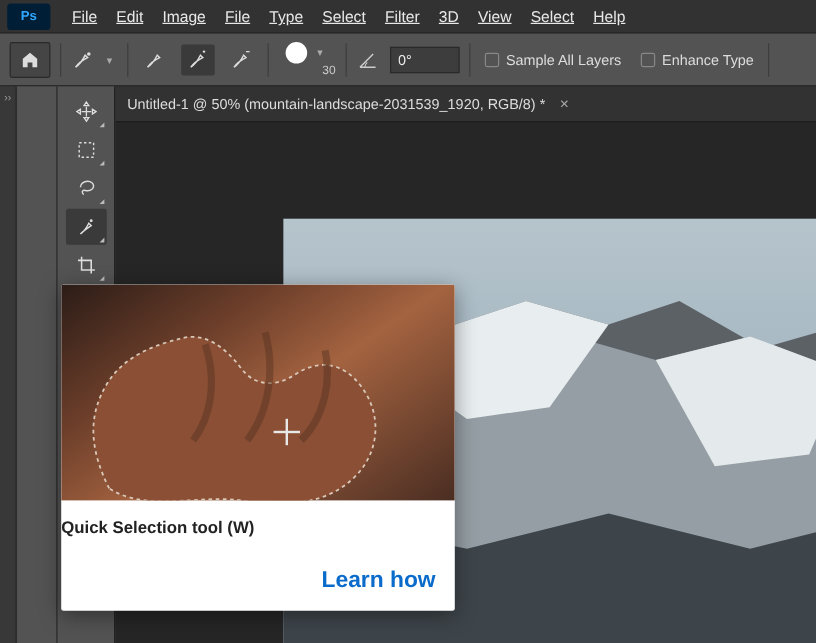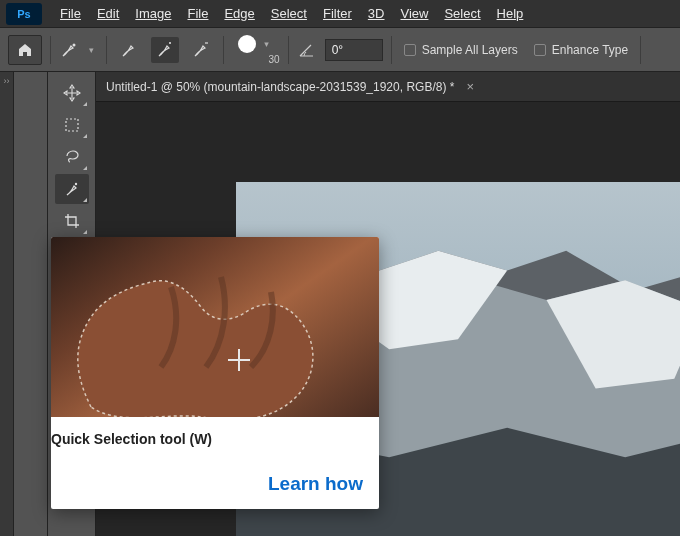--- a/index.html
+++ b/index.html
@@ -56,21 +56,21 @@
 </style>
 </head>
 <body>
 
 <div class="menubar">
   <div class="ps-logo">Ps</div>
   <div class="menu-item">File</div>
   <div class="menu-item">Edit</div>
   <div class="menu-item">Image</div>
   <div class="menu-item">File</div>
-  <div class="menu-item">Edge</div>
+  <div class="menu-item">Type</div>
   <div class="menu-item">Select</div>
   <div class="menu-item">Filter</div>
   <div class="menu-item">3D</div>
   <div class="menu-item">View</div>
   <div class="menu-item">Select</div>
   <div class="menu-item">Help</div>
 </div>
 
 <div class="optionsbar">
   <div class="home-btn">

